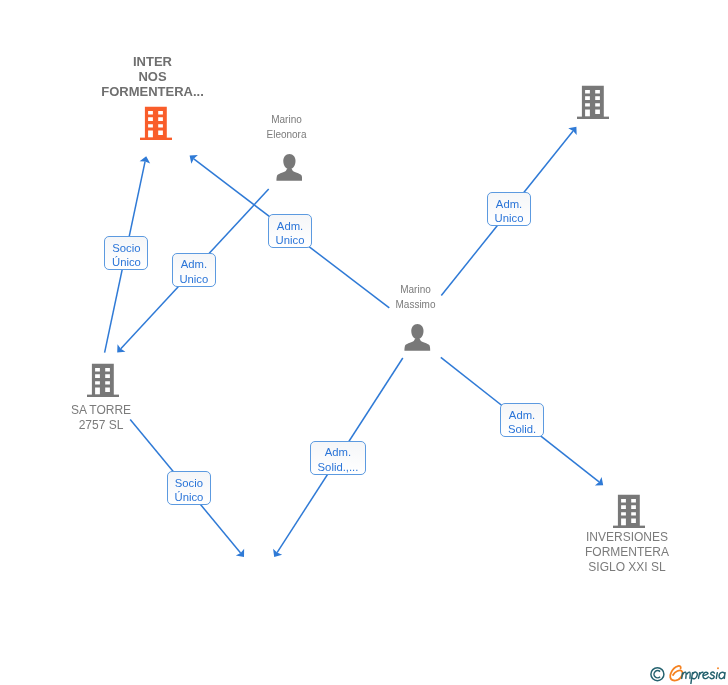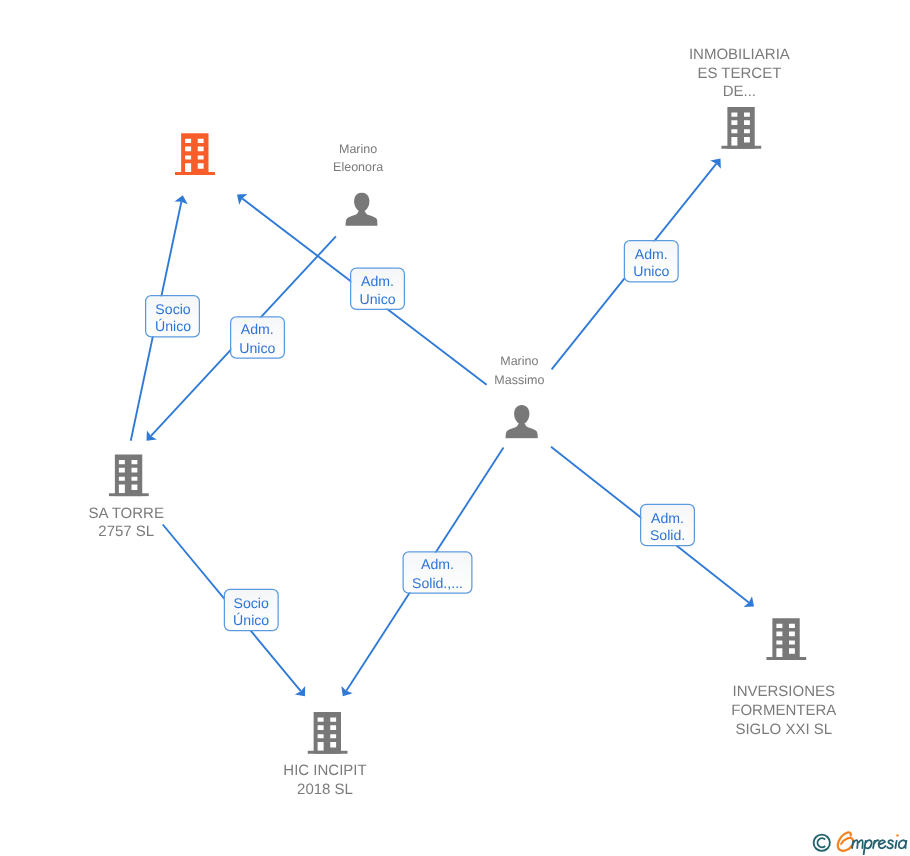--- a/index.html
+++ b/index.html
@@ -15,21 +15,21 @@
     color:#7b7b7b;font-size:12px;line-height:15.2px;white-space:pre-line;}
   .node.person .lbl{font-size:10px;line-height:14.8px;}
   .node.focus .lbl{color:#6f6f6f;font-weight:bold;font-size:13px;line-height:15.1px;}
   .node .ico{position:absolute;color:#787878;line-height:0;}
   .node.focus .ico{color:#f95d2a;}
 
   .elbl{position:absolute;box-sizing:border-box;
     border:1.6px solid #5c9ae0;border-radius:5px;
     background:linear-gradient(#f5f6f8,#ffffff);color:#2b75d8;
     font-size:11.3px;line-height:14.4px;text-align:center;
-    padding-top:3.6px;white-space:pre-line;margin-left:12px;}
+    padding-top:3.6px;white-space:pre-line;}
 
   .footer{position:absolute;left:646px;top:662px;width:82px;height:22px;}
 </style>
 </head>
 <body>
 
 <div id="stage">
 
   <svg class="graph" viewBox="0 0 728 685">
     <g id="edges" fill="none" stroke="#2f7ad6" stroke-width="1.5">
@@ -70,31 +70,31 @@
         <path d="M12.9 0 C16.6 0 19.0 2.9 19.0 7.0 C19.0 11.1 16.6 15.2 12.9 15.2
                  C9.2 15.2 6.8 11.1 6.8 7.0 C6.8 2.9 9.2 0 12.9 0 Z"></path>
         <path d="M12.9 13.6 C15.0 13.6 15.6 15.4 16.2 16.6 C17.1 18.3 23.4 18.9 24.9 21.2
                  C25.7 22.5 25.7 26.6 25.7 26.6 H0 C0 26.6 0 22.5 0.8 21.2
                  C2.3 18.9 8.6 18.3 9.5 16.6 C10.1 15.4 10.8 13.6 12.9 13.6 Z"></path>
       </g>
     </defs>
   </svg>
 
   <div class="node focus" style="left:92px;top:51px;width:121px;height:91px;">
+    <div class="lbl" style="top:3px;">INTER
+NOS
+FORMENTERA...</div>
     <div class="ico" style="left:47.5px;top:55px;">
       <svg width="32.44" height="34.26" viewBox="0 0 32.44 34.26">
           <use href="#gl-building" fill="currentColor"></use>
         </svg>
     </div>
   </div>
 
   <div class="node" style="left:531px;top:32px;width:121px;height:89px;">
-    <div class="lbl" style="top:4px;">INMOBILIARIA
-ES TERCET
-DE...</div>
     <div class="ico" style="left:46px;top:53px;">
       <svg width="32.44" height="34.26" viewBox="0 0 32.44 34.26">
           <use href="#gl-building" fill="currentColor"></use>
         </svg>
     </div>
   </div>
 
   <div class="node person" style="left:226px;top:113px;width:121px;height:70px;">
     <div class="lbl" style="top:0;">Marino
 Eleonora</div>
@@ -118,37 +118,28 @@
   <div class="node" style="left:40.5px;top:363px;width:121px;height:74px;">
     <div class="ico" style="left:46.5px;top:0;">
       <svg width="32.44" height="34.26" viewBox="0 0 32.44 34.26">
           <use href="#gl-building" fill="currentColor"></use>
         </svg>
     </div>
     <div class="lbl" style="top:39.8px;">SA TORRE
 2757  SL</div>
   </div>
 
-  <div class="node" style="left:199.5px;top:569px;width:121px;height:74px;">
-    <div class="ico" style="left:46.5px;top:0;">
-      <svg width="32.44" height="34.26" viewBox="0 0 32.44 34.26">
-          <use href="#gl-building" fill="currentColor"></use>
-        </svg>
-    </div>
-    <div class="lbl" style="top:40px;">HIC INCIPIT
-2018  SL</div>
-  </div>
 
   <div class="node" style="left:566.5px;top:494px;width:121px;height:90px;">
     <div class="ico" style="left:46.5px;top:0;">
       <svg width="32.44" height="34.26" viewBox="0 0 32.44 34.26">
           <use href="#gl-building" fill="currentColor"></use>
         </svg>
     </div>
-    <div class="lbl" style="top:52px;">INVERSIONES
+    <div class="lbl" style="top:36px;">INVERSIONES
 FORMENTERA
 SIGLO XXI SL</div>
   </div>
 
   <div class="elbl" style="left:104.4px;top:236.4px;width:44.1px;height:34.1px;">Socio
 Único</div>
   <div class="elbl" style="left:171.8px;top:252.6px;width:44.1px;height:34.1px;">Adm.
 Unico</div>
   <div class="elbl" style="left:268.0px;top:214.0px;width:44.1px;height:34.1px;">Adm.
 Unico</div>

